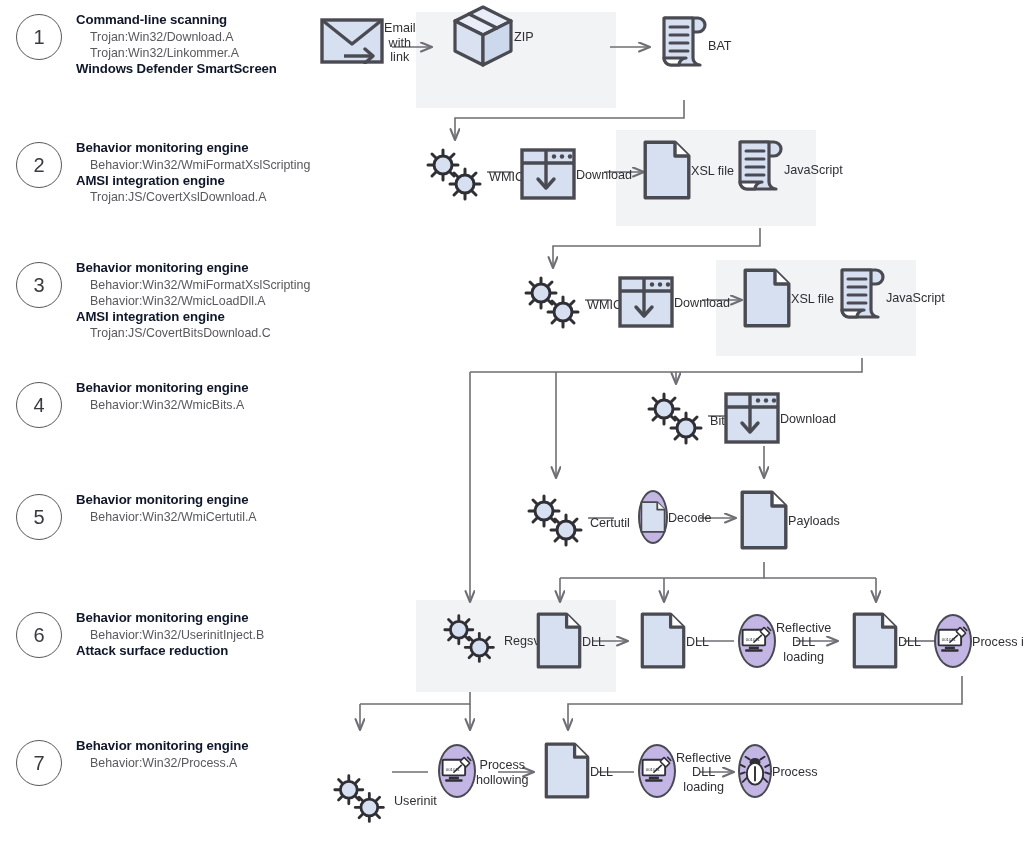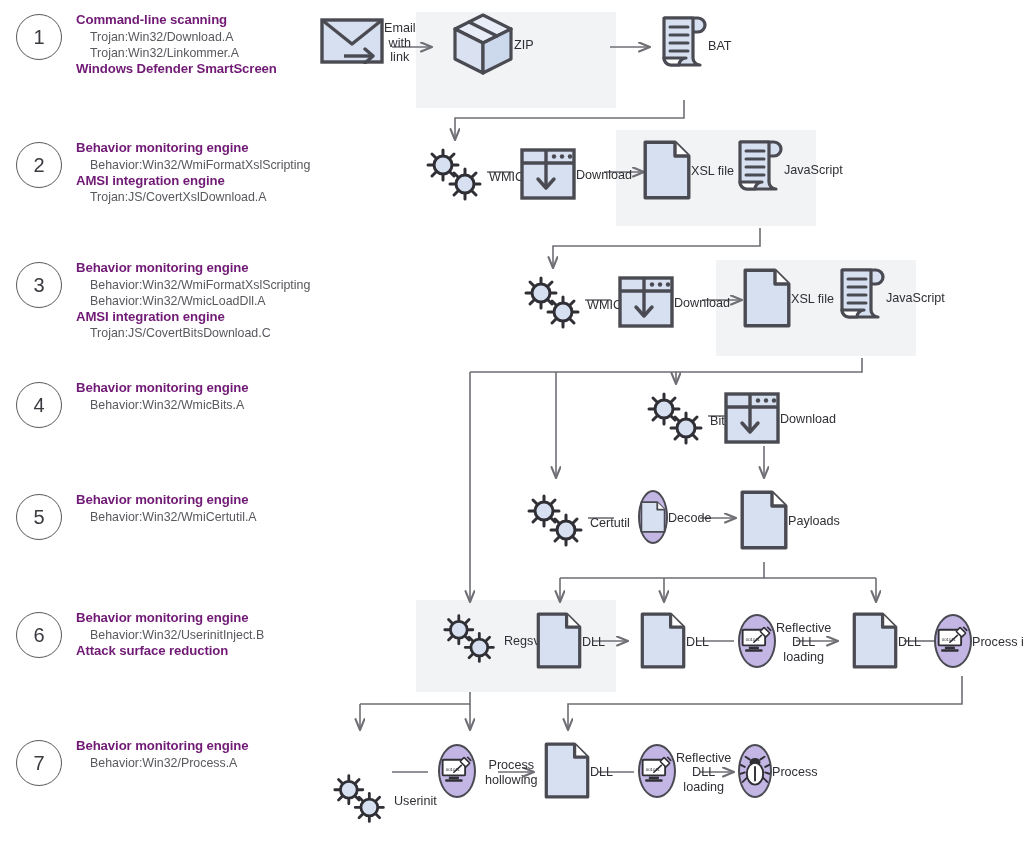--- a/index.html
+++ b/index.html
@@ -5,21 +5,21 @@
   html,body{margin:0;padding:0;background:#ffffff;}
   body{width:1024px;height:849px;font-family:"Liberation Sans",sans-serif;color:#2b2b2b;}
   #canvas{position:relative;width:1024px;height:849px;overflow:hidden;}
 
   
   .step{position:absolute;}
   .step-circle{position:absolute;width:46px;height:46px;border-radius:50%;
     border:1.6px solid #58585e;box-sizing:border-box;display:flex;
     align-items:center;justify-content:center;font-size:20px;color:#3a3a40;}
   .step-text{position:absolute;left:60px;top:-2px;width:260px;}
-  .eng{color:#701a75;font-size:13.2px;font-weight:bold;line-height:16.5px;
+  .eng{color:#0f172a;font-size:13.2px;font-weight:bold;line-height:16.5px;
        letter-spacing:-0.1px;white-space:nowrap;}
   .det{color:#58585e;font-size:12.4px;line-height:16px;margin-left:14px;
        white-space:nowrap;}
 
   
   .band{position:absolute;background:#f2f3f5;}
   .node{position:absolute;display:flex;flex-direction:row;align-items:center;}
   .node .glyph{display:flex;align-items:center;justify-content:center;}
   .node .cap{font-size:12.6px;color:#2f2f35;text-align:center;line-height:14.5px;
              margin-top:3px;white-space:nowrap;}
@@ -263,21 +263,21 @@
 
   <div class="node" style="left:320px;top:18px;width:80px;">
     <div class="glyph">
       <svg width="64" height="46">
           <use href="#ic-env"></use>
         </svg>
     </div>
     <div class="cap wrap">Email with link</div>
   </div>
 
-  <div class="node" style="left:452px;top:12px;width:70px;">
+  <div class="node" style="left:452px;top:4px;width:70px;">
     <div class="glyph">
       <svg width="62" height="64">
           <use href="#ic-box"></use>
         </svg>
     </div>
     <div class="cap">ZIP</div>
   </div>
 
 
   <div class="node" style="left:654px;top:14px;width:60px;">
@@ -462,21 +462,21 @@
 
   <div class="node" style="left:326px;top:772px;width:68px;">
     <div class="glyph">
       <svg width="68" height="56">
           <use href="#ic-gears"></use>
         </svg>
     </div>
     <div class="cap">Userinit</div>
   </div>
 
-  <div class="node" style="left:438px;top:744px;width:56px;gap:9px;">
+  <div class="node" style="left:438px;top:744px;width:56px;">
     <div class="glyph purple-circle">
       <svg width="34" height="30" viewBox="0 0 54 48">
           <use href="#ic-inject"></use>
         </svg>
     </div>
     <div class="cap wrap">Process hollowing</div>
   </div>
 
   <div class="node" style="left:544px;top:742px;width:48px;">
     <div class="glyph">

